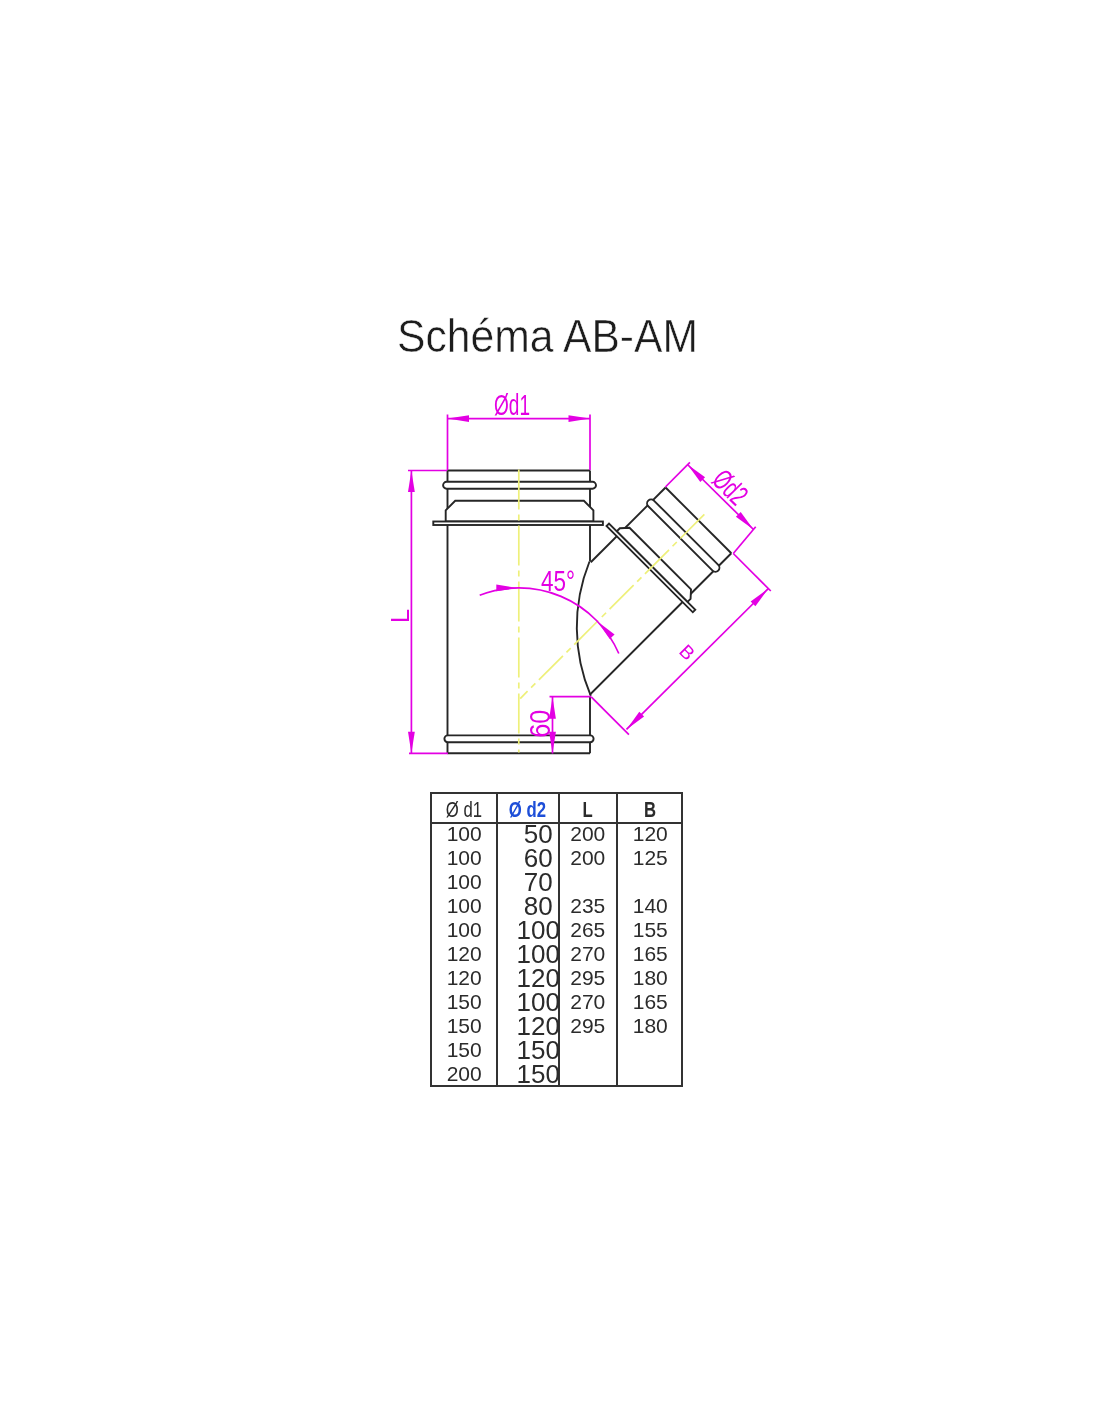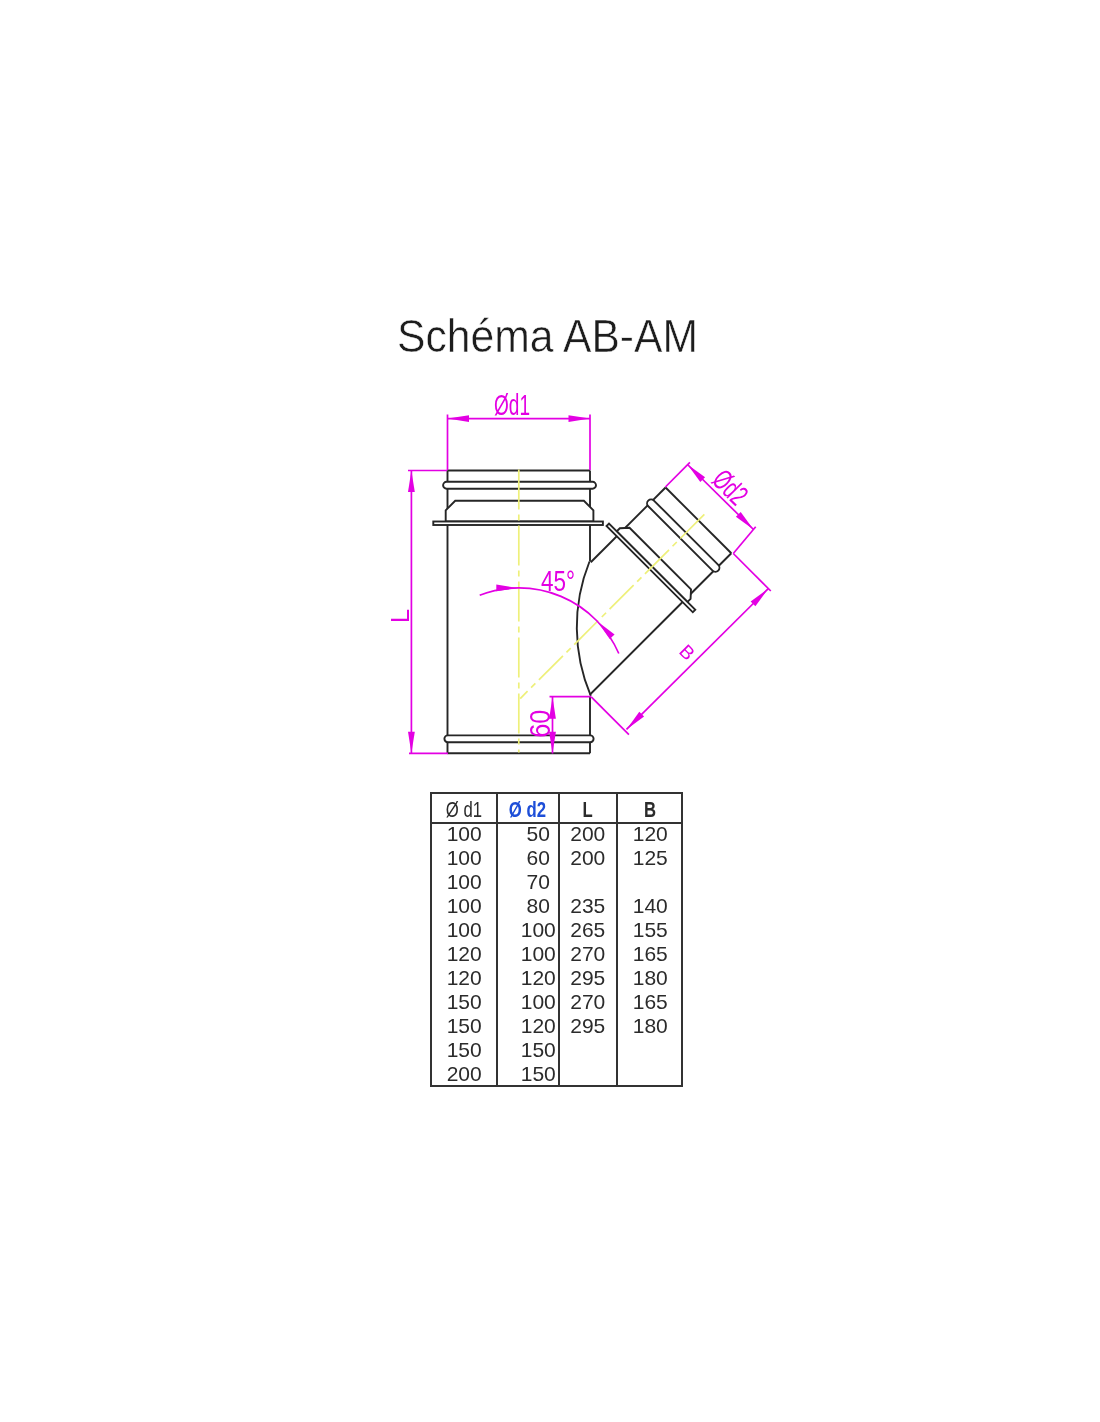--- a/index.html
+++ b/index.html
@@ -119,21 +119,21 @@
 <div style="position:absolute;left:126.5px;top:0;width:2px;height:100%;background:#333"></div>
 
 <div style="position:absolute;left:184.0px;top:0;width:2px;height:100%;background:#333"></div>
 
 <div style="position:absolute;left:0.0px;top:2.5px;width:65.3px;text-align:center;font-weight:normal;font-size:22px;line-height:27px;color:#2b2b2b"><span style="display:inline-block;transform:scaleX(0.76);transform-origin:center">Ø d1</span></div>
 
 <div style="position:absolute;left:0.0px;top:28.4px;width:65.3px;text-align:center;font-size:21px;line-height:24.03px;color:#2b2b2b">100<br>100<br>100<br>100<br>100<br>120<br>120<br>150<br>150<br>150<br>200</div>
 
 <div style="position:absolute;left:65.3px;top:2.5px;width:62.2px;text-align:center;font-weight:bold;font-size:22px;line-height:27px;color:#1d4ed8"><span style="display:inline-block;transform:scaleX(0.76);transform-origin:center">Ø d2</span></div>
 
-<div style="position:absolute;left:65.3px;top:28.4px;width:83px;text-align:center;font-size:21px;line-height:24.03px;color:#2b2b2b">50<br>60<br>70<br>80<br>100<br>100<br>120<br>100<br>120<br>150<br>150</div>
+<div style="position:absolute;left:65.3px;top:28.4px;width:83px;text-align:center;font-size:26px;line-height:24.03px;color:#2b2b2b">50<br>60<br>70<br>80<br>100<br>100<br>120<br>100<br>120<br>150<br>150</div>
 
 <div style="position:absolute;left:127.5px;top:2.5px;width:57.5px;text-align:center;font-weight:bold;font-size:22px;line-height:27px;color:#2b2b2b"><span style="display:inline-block;transform:scaleX(0.76);transform-origin:center">L</span></div>
 
 <div style="position:absolute;left:127.5px;top:28.4px;width:57.5px;text-align:center;font-size:21px;line-height:24.03px;color:#2b2b2b">200<br>200<br>&nbsp;<br>235<br>265<br>270<br>295<br>270<br>295<br>&nbsp;<br>&nbsp;</div>
 
 <div style="position:absolute;left:185.0px;top:2.5px;width:67.5px;text-align:center;font-weight:bold;font-size:22px;line-height:27px;color:#2b2b2b"><span style="display:inline-block;transform:scaleX(0.76);transform-origin:center">B</span></div>
 
 <div style="position:absolute;left:185.0px;top:28.4px;width:67.5px;text-align:center;font-size:21px;line-height:24.03px;color:#2b2b2b">120<br>125<br>&nbsp;<br>140<br>155<br>165<br>180<br>165<br>180<br>&nbsp;<br>&nbsp;</div>
 </div>
 </body></html>

